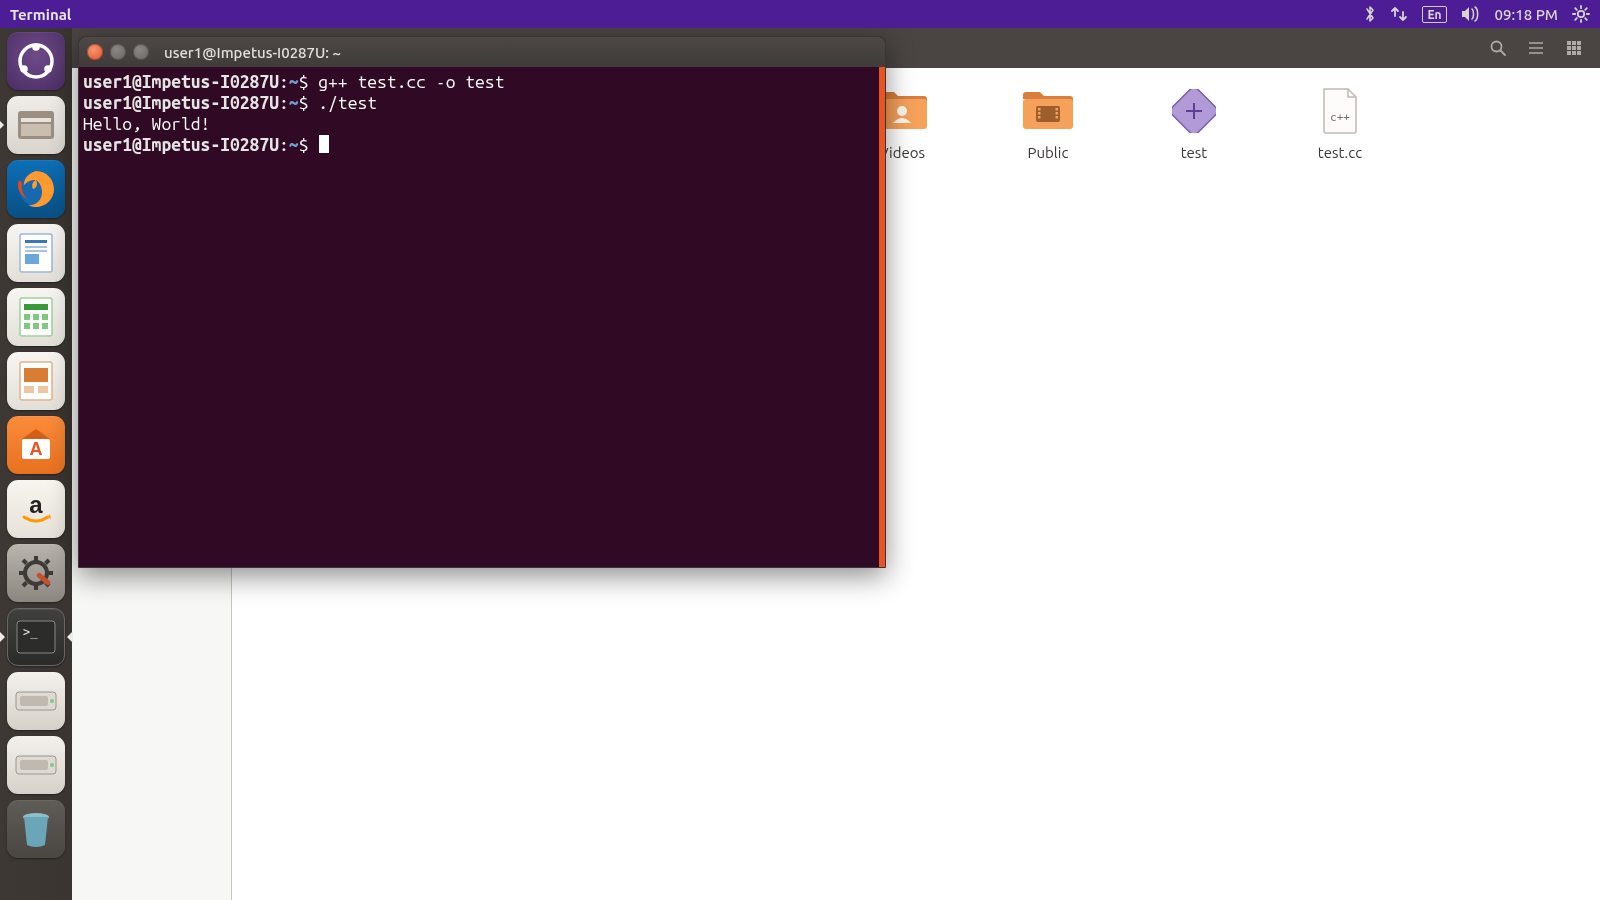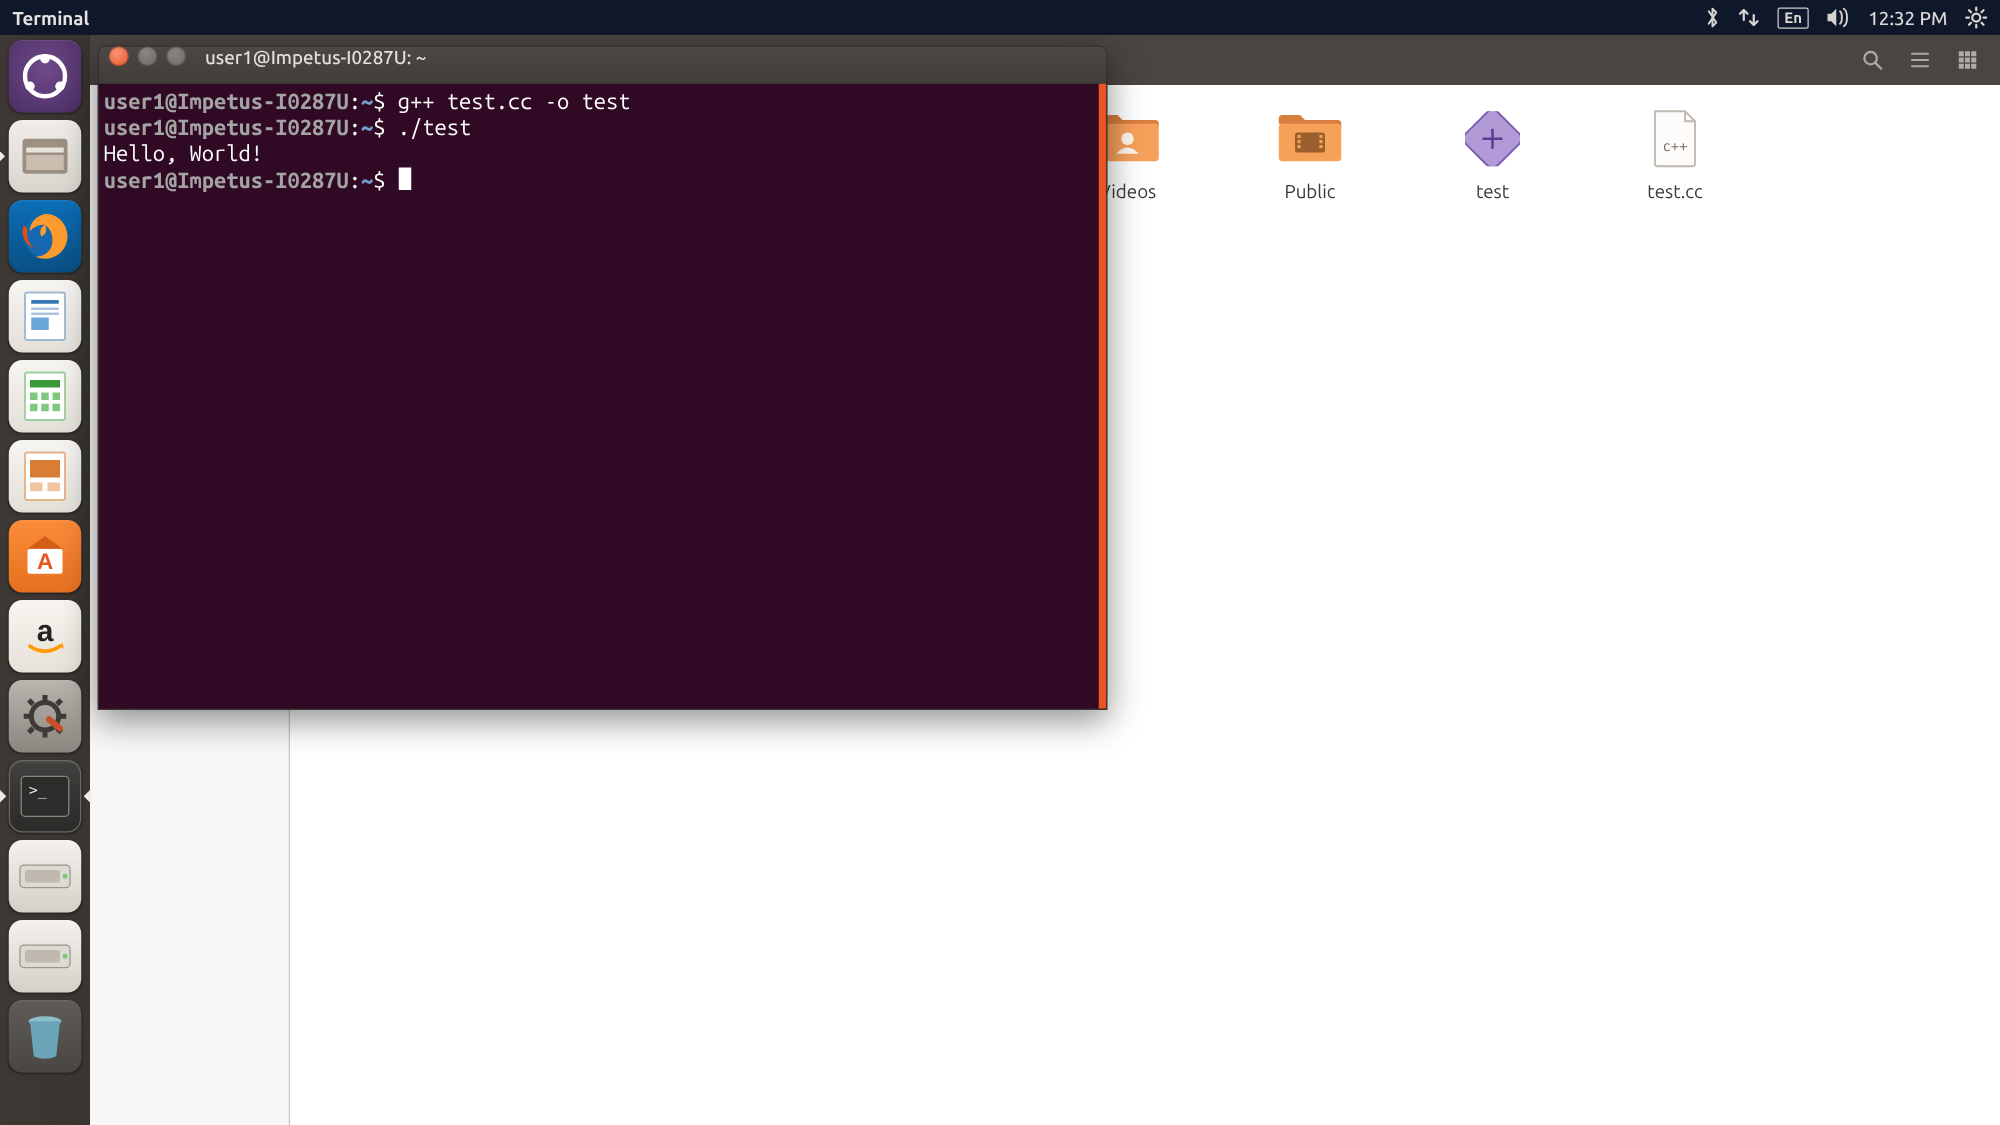--- a/index.html
+++ b/index.html
@@ -7,21 +7,21 @@
   width: 1600px; height: 900px;
   font-family: Ubuntu, "Segoe UI", sans-serif;
   background: #ffffff;
   overflow: hidden;
   position: relative;
 }
 
 
 .menubar {
   position: absolute; top: 0; left: 0; right: 0; height: 28px;
-  background: #0f172a;
+  background: #4c1d95;
   color: #e6e3e0;
   display: flex; align-items: center;
   padding: 0 10px;
   font-size: 15px;
   z-index: 100;
 }
 .menubar .title { font-weight: bold; }
 .menubar .spacer { flex: 1; }
 .menubar .ind { margin-left: 14px; display: inline-flex; align-items: center; color: #dcd9d6; font-size: 14px; }
 .menubar .ind svg { display: block; }
@@ -102,21 +102,21 @@
   background: #300a24;
   border: 1px solid #3b3633;
   border-radius: 7px 7px 0 0;
   box-shadow: 0 8px 28px rgba(0,0,0,.45);
   z-index: 60;
   overflow: hidden;
 }
 .term-titlebar {
   height: 30px;
   background: linear-gradient(#4d4845, #403c39);
-  display: flex; 
+  display: flex; align-items: center;
   padding-left: 8px;
   color: #e3e0dc;
   font-size: 15px;
 }
 .term-titlebar .btn {
   width: 16px; height: 16px; border-radius: 50%;
   margin-right: 7px;
   box-shadow: inset 0 0 0 1px rgba(0,0,0,.25);
 }
 .btn.close { background: radial-gradient(circle at 40% 35%, #f99575, #df5126); }
@@ -124,21 +124,21 @@
 .btn.max   { background: radial-gradient(circle at 40% 35%, #8b8682, #6a6560); }
 .term-titlebar .ttl { margin-left: 8px; font-weight: 500; }
 .term-body {
   padding: 4px 4px;
   font-family: "Ubuntu Mono", "DejaVu Sans Mono", monospace;
   font-size: 17.5px;
   line-height: 21px;
   color: #ffffff;
   white-space: pre;
 }
-.term-body .prompt { color: #a3a3a3; font-weight: bold; }
+.term-body .prompt { color: #e5e5e5; font-weight: bold; }
 .term-body .colon  { color: #ffffff; }
 .term-body .path   { color: #729fcf; font-weight: bold; }
 .term-body .cursor {
   display:inline-block; width: 10px; height: 18px;
   background: #ffffff; vertical-align: -2px; margin-left: 1px;
 }
 .term-scroll {
   position:absolute; right:0; top:30px; bottom:0; width:6px;
   background: #e95420;
 }
@@ -162,21 +162,21 @@
         <path d="M5 2v8M5 2l-3 3M5 2l3 3M13 14V6M13 14l-3-3M13 14l3-3" stroke="#d7d3cf" stroke-width="1.8" fill="none" stroke-linecap="round"></path>
       </svg>
   </span>
   <span class="ind lang-box">En</span>
   <span class="ind">
     <svg width="20" height="16" viewBox="0 0 20 16">
         <path d="M1 5h3l4-4v14l-4-4H1z" fill="#d7d3cf"></path>
         <path d="M11 3c2 1.5 2 8.5 0 10M14 1c3.5 2 3.5 12 0 14" stroke="#d7d3cf" stroke-width="1.5" fill="none" stroke-linecap="round"></path>
       </svg>
   </span>
-  <span class="ind clock">12:32 PM</span>
+  <span class="ind clock">09:18 PM</span>
   <span class="ind">
     <svg width="18" height="18" viewBox="0 0 18 18">
         <circle cx="9" cy="9" r="3.2" fill="none" stroke="#d7d3cf" stroke-width="1.8"></circle>
         <g stroke="#d7d3cf" stroke-width="1.8" stroke-linecap="round">
           <path d="M9 1v2.2M9 14.8V17M1 9h2.2M14.8 9H17M3.2 3.2l1.6 1.6M13.2 13.2l1.6 1.6M14.8 3.2l-1.6 1.6M3.2 14.8l1.6-1.6"></path>
         </g>
       </svg>
   </span>
 </div>
 

